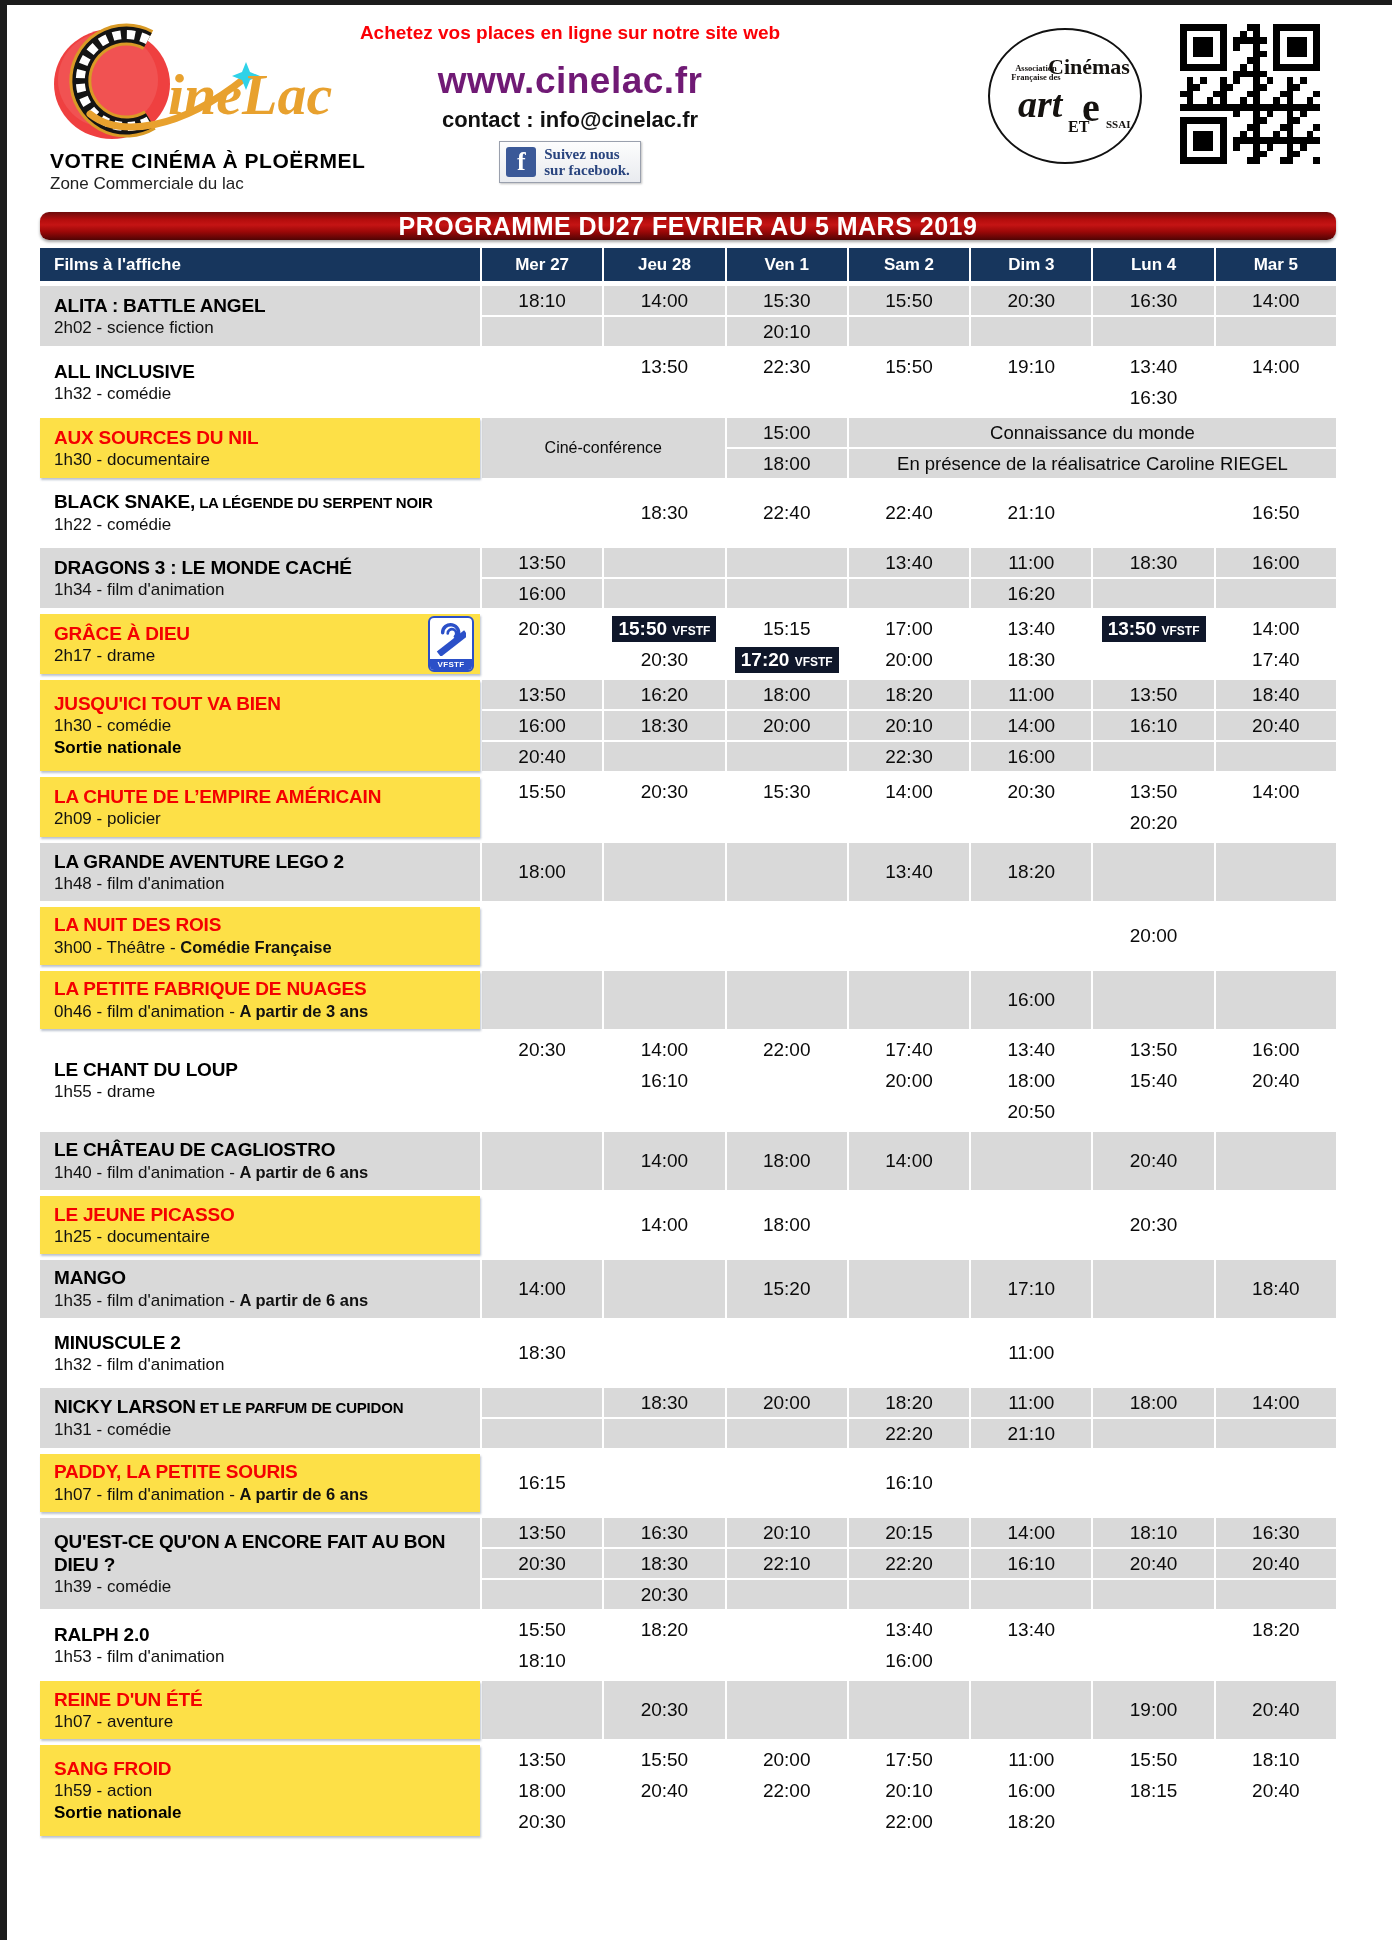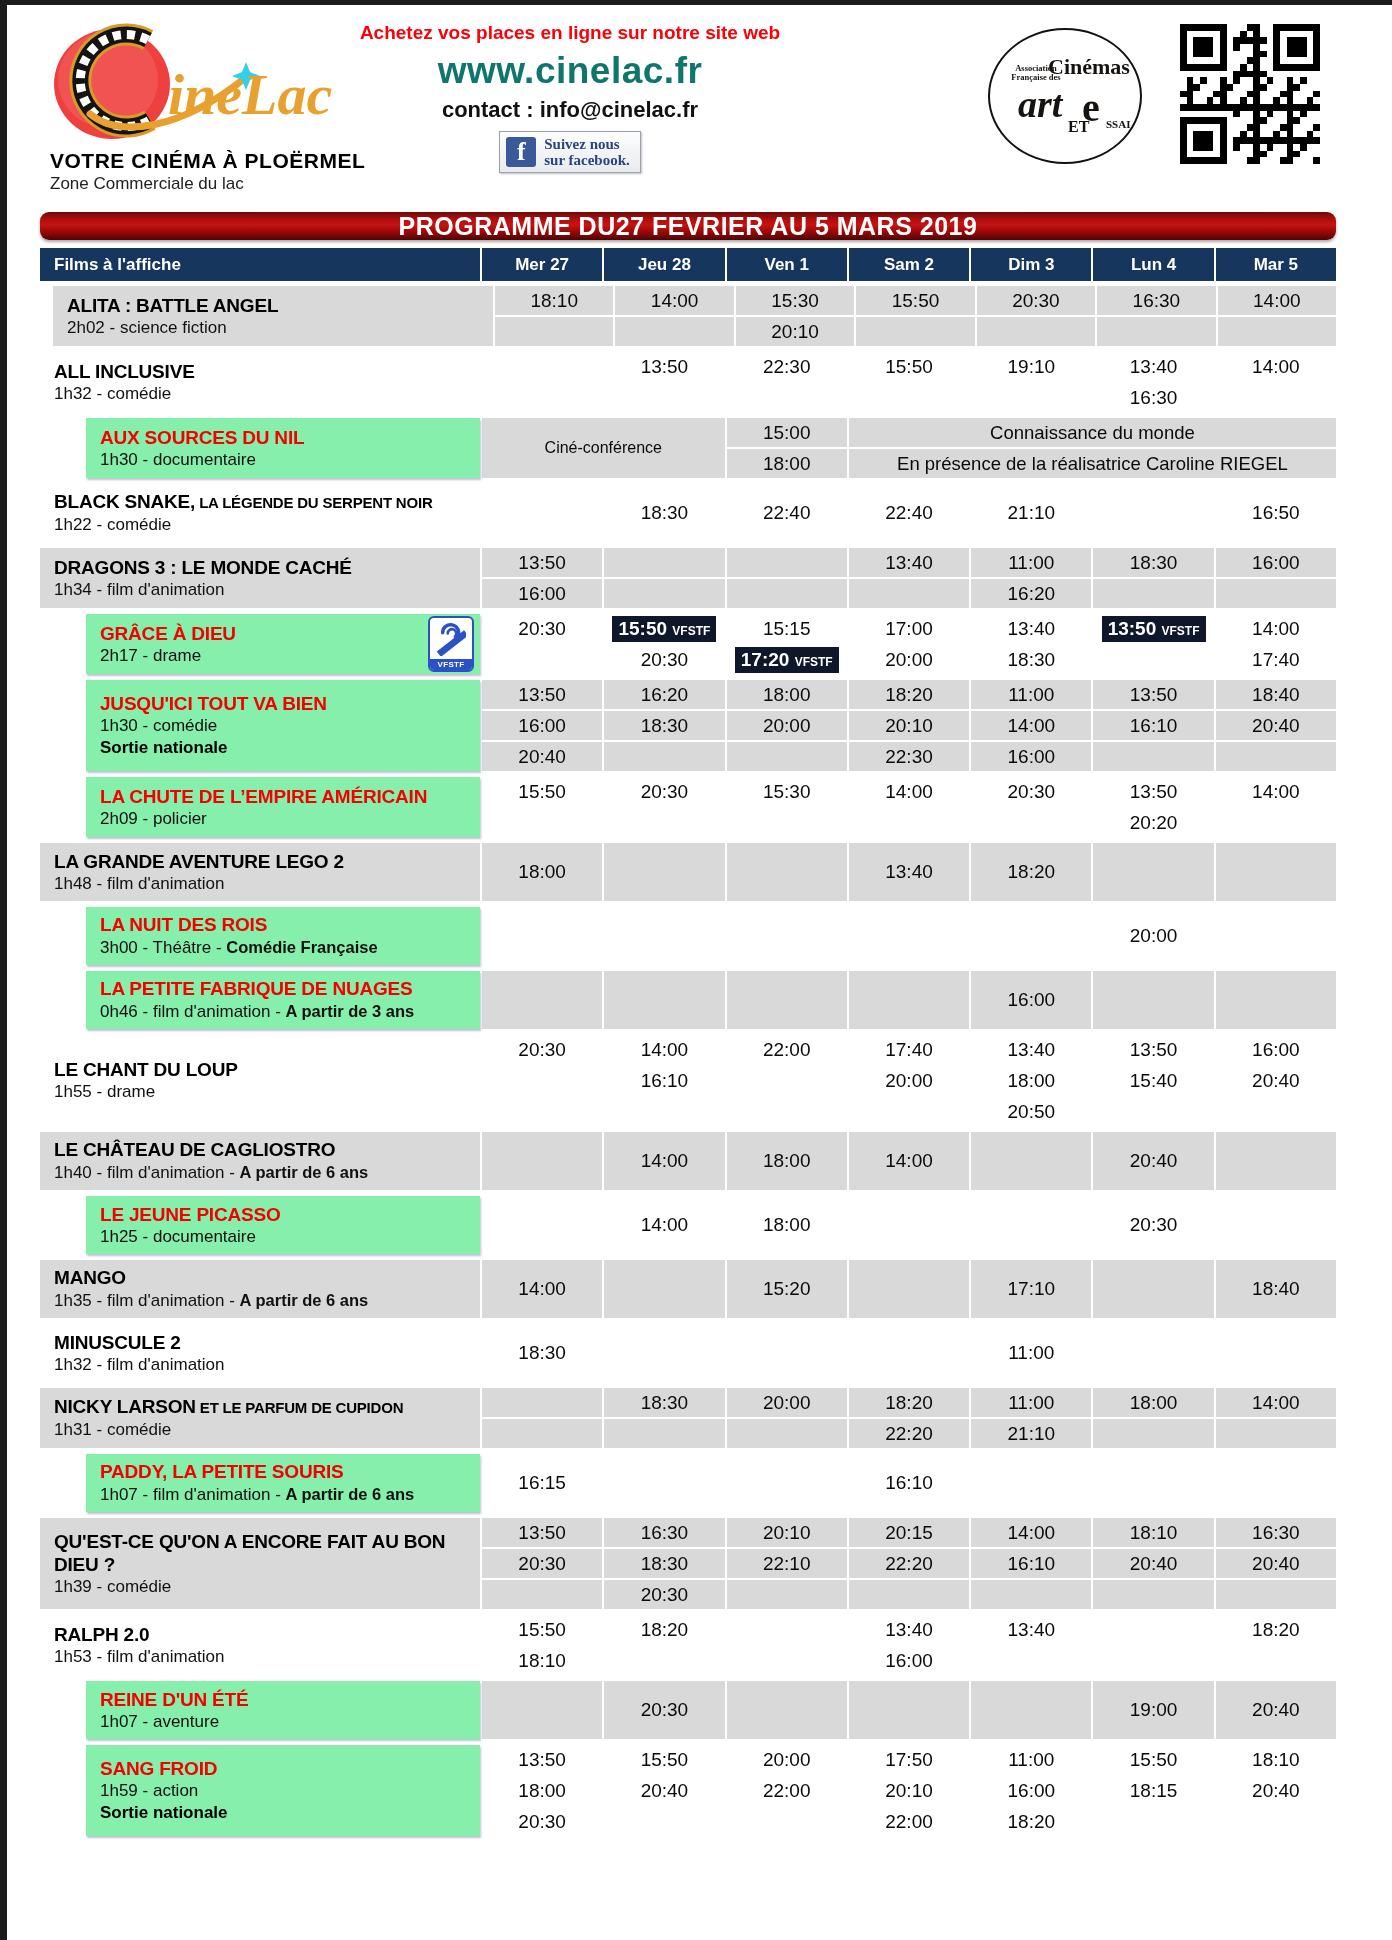--- a/index.html
+++ b/index.html
@@ -12,21 +12,21 @@
   .page{position:absolute;left:40px;top:14px;width:1296px;}
 
   
   .hdr{position:relative;height:196px;}
   .logo-wrap{position:absolute;left:10px;top:8px;width:330px;}
   .logo-svg{display:block;}
   .tagline{font-size:21px;font-weight:bold;letter-spacing:.5px;margin-top:2px;}
   .zone{font-size:17px;color:#222;margin-top:1px;}
   .center-col{position:absolute;left:290px;top:8px;width:480px;text-align:center;}
   .promo{color:#fb0006;font-weight:bold;font-size:19px;}
-  .www{font-size:37px;font-weight:bold;letter-spacing:.5px;margin-top:6px;color:#0f766e;}
+  .www{font-size:37px;font-weight:bold;letter-spacing:.5px;margin-top:16px;color:#701a75;}
   .contact{font-size:22px;font-weight:bold;margin-top:5px;color:#111;}
   .fb-badge{display:inline-flex;align-items:center;gap:8px;margin-top:8px;
     border:1px solid #9aa0ad;background:linear-gradient(#fdfdfd,#e9ebef);
     padding:4px 10px 4px 6px;box-shadow:1px 1px 2px rgba(0,0,0,.25);}
   .fb-f{width:30px;height:30px;background:#3b5998;color:#fff;font-weight:bold;
     font-family:"Liberation Serif",serif;font-size:26px;line-height:30px;text-align:center;border-radius:3px;}
   .fb-txt{color:#29447e;font-weight:bold;font-size:15px;line-height:16px;
     font-family:"Liberation Serif",serif;text-align:left;}
   .aefc{position:absolute;left:948px;top:14px;width:150px;height:132px;border:2px solid #111;
     border-radius:50%;background:#fff;}
@@ -54,21 +54,21 @@
   .thead .hc.first{justify-content:flex-start;padding-left:14px;}
   .film{display:grid;grid-template-columns:440px 1fr;gap:2px;background:#fff;margin-bottom:6px;}
   .tc{display:flex;flex-direction:column;justify-content:center;padding:4px 10px 4px 14px;position:relative;}
   .tc .ft{font-size:19px;font-weight:bold;line-height:23px;letter-spacing:-.2px;}
   .tc .ft .small2{font-size:15px;}
   .tc .fs{font-size:17px;line-height:22px;color:#111;}
   .tc .fs b{font-size:16.5px;}
   .tc .fn{font-size:17px;line-height:22px;font-weight:bold;}
   .bg-gray{background:#d9d9d9;}
   .bg-white{background:#fff;}
-  .bg-blue{background:#86efac;box-shadow:1px 2px 2px rgba(60,80,120,.35);margin-left:46px;}
+  .bg-blue{background:#fde047;box-shadow:1px 2px 2px rgba(60,80,120,.35);}
   .red-title{color:#f40000;}
   .times{display:grid;grid-template-columns:repeat(7,1fr);gap:2px;background:#fff;}
   .cell{display:flex;align-items:center;justify-content:center;font-size:19px;color:#0a0a0a;}
   .cell.gray{background:#d9d9d9;}
   .cell.white{background:#fff;}
   .vfstf-time{background:#0f172a;color:#fff;font-weight:bold;padding:2px 6px;white-space:nowrap;}
   .vfstf-time .sm{font-size:12px;font-weight:bold;}
   .conf-cell{font-size:16px;}
   .wide-note{font-size:18.5px;}
   .ear-badge{position:absolute;right:6px;top:50%;transform:translateY(-50%);
@@ -271,21 +271,21 @@
         <div class="hc first">Films à l'affiche</div>
         <div class="hc">Mer 27</div>
         <div class="hc">Jeu 28</div>
         <div class="hc">Ven 1</div>
         <div class="hc">Sam 2</div>
         <div class="hc">Dim 3</div>
         <div class="hc">Lun 4</div>
         <div class="hc">Mar 5</div>
       </div>
     <div id="tbody">
-        <div class="film" style="min-height: 60px; margin-left: 13px;">
+        <div class="film" style="min-height: 60px;">
           <div class="tc bg-gray">
             <div class="ft">ALITA : BATTLE ANGEL</div>
             <div class="fs">2h02 - science fiction</div>
           </div>
           <div class="times" style="grid-template-rows: repeat(2, 1fr);">
             <div class="cell gray">18:10</div>
             <div class="cell gray">14:00</div>
             <div class="cell gray">15:30</div>
             <div class="cell gray">15:50</div>
             <div class="cell gray">20:30</div>

